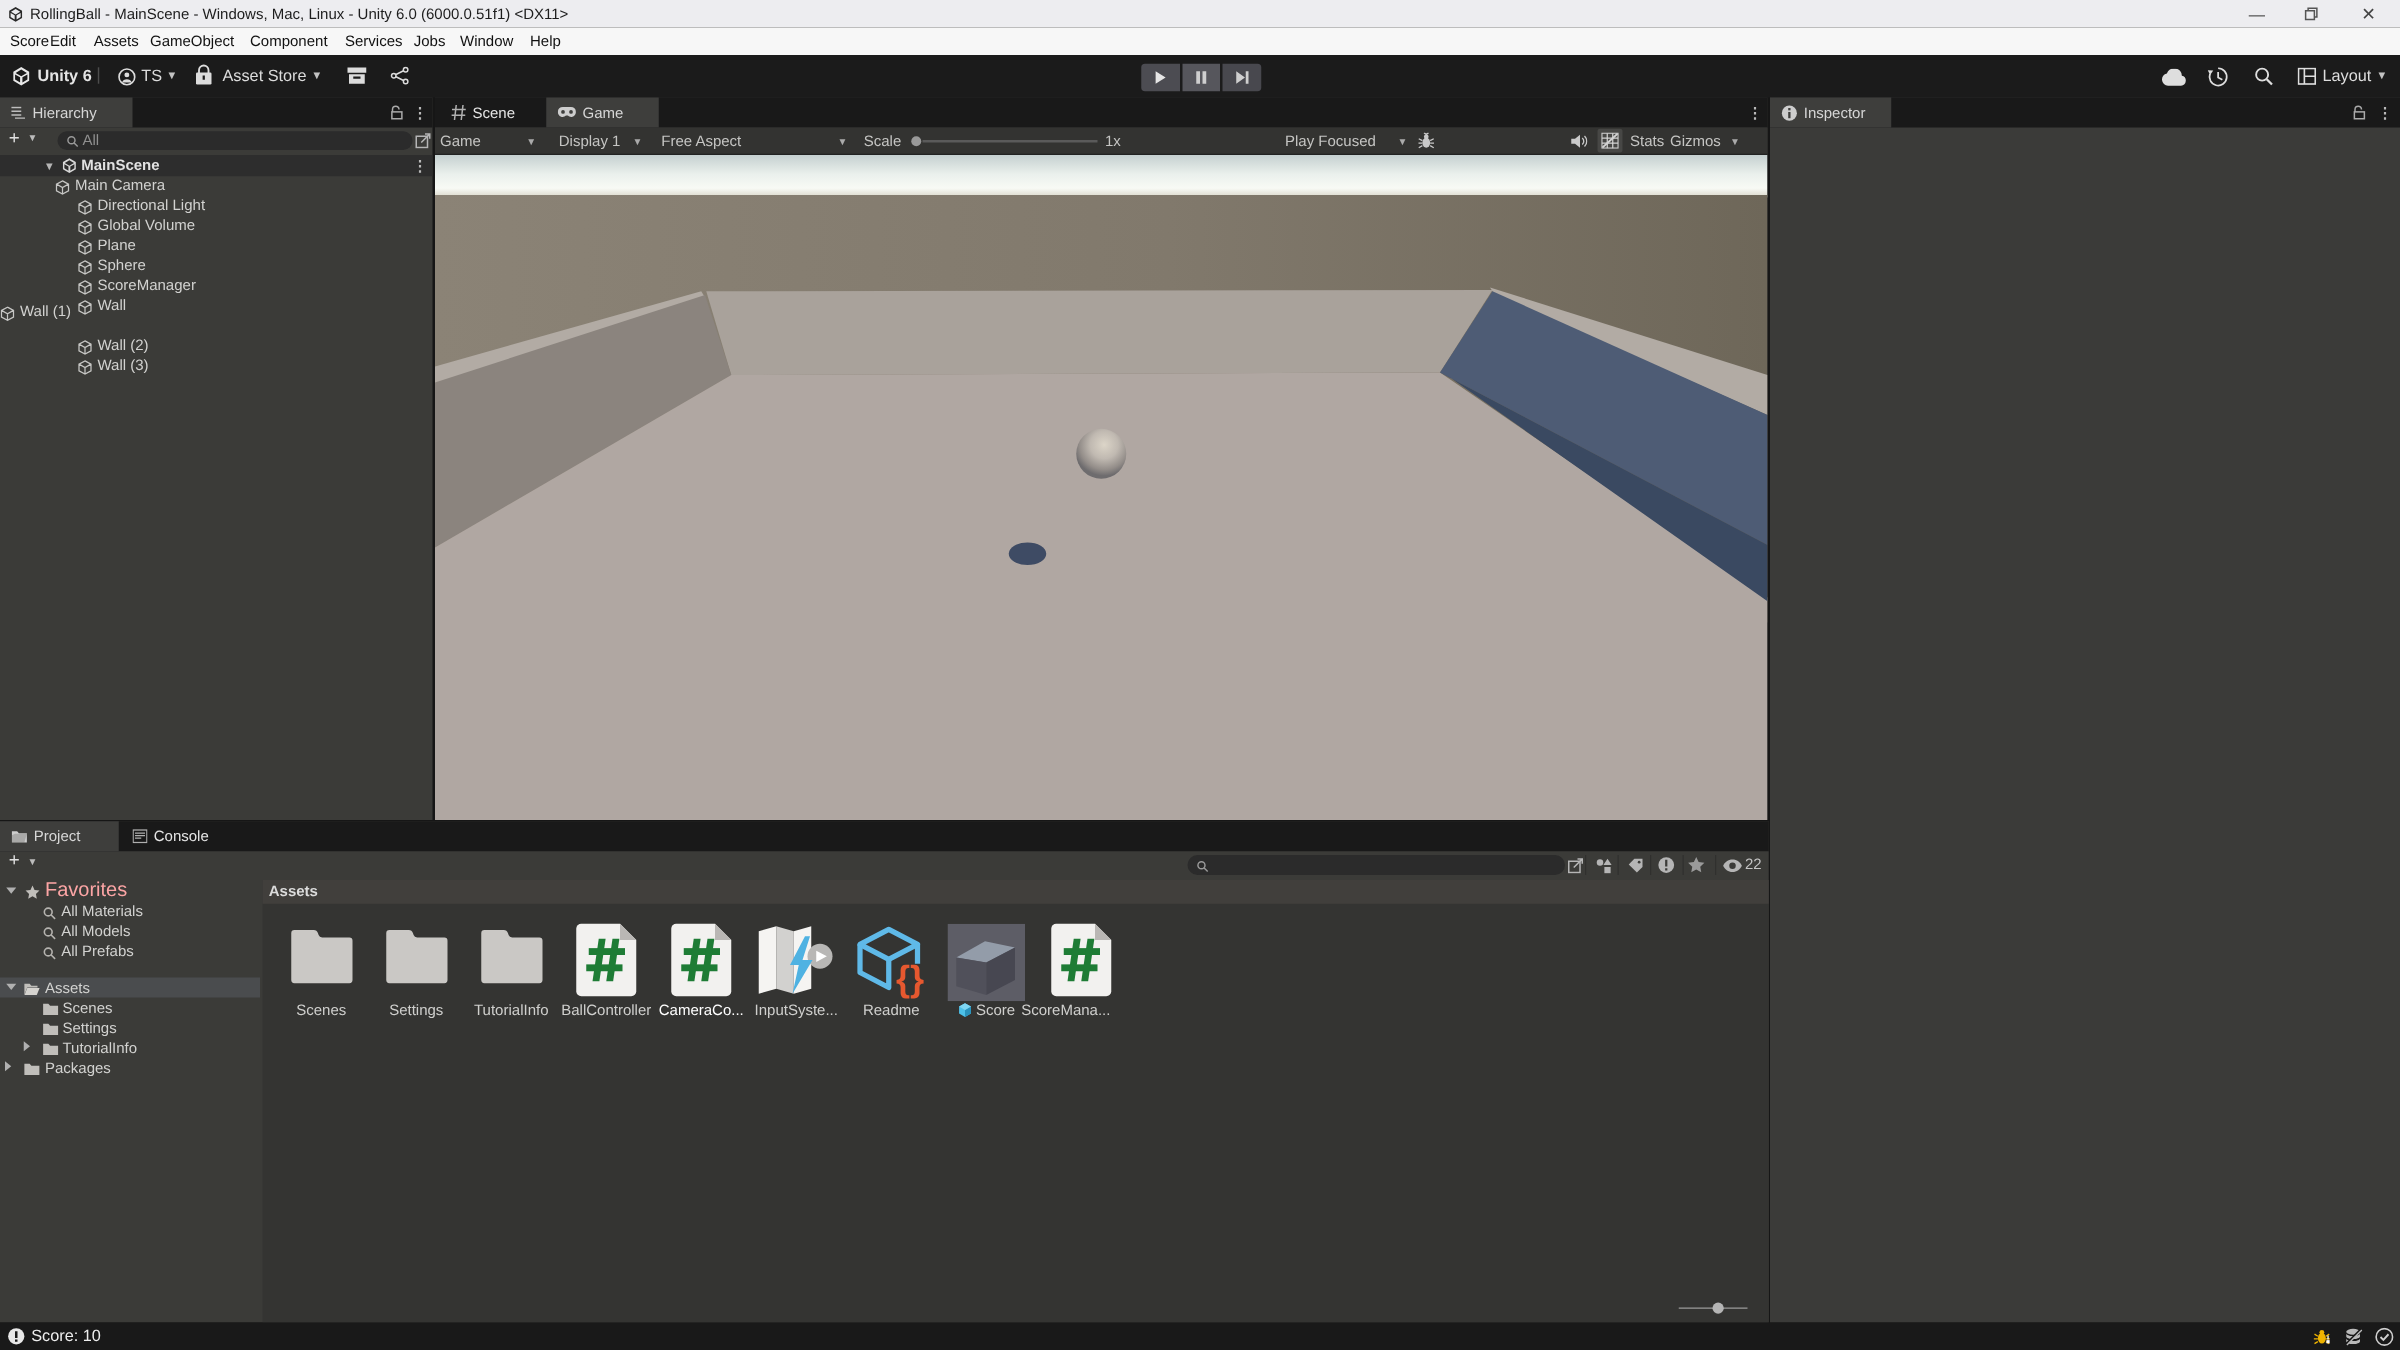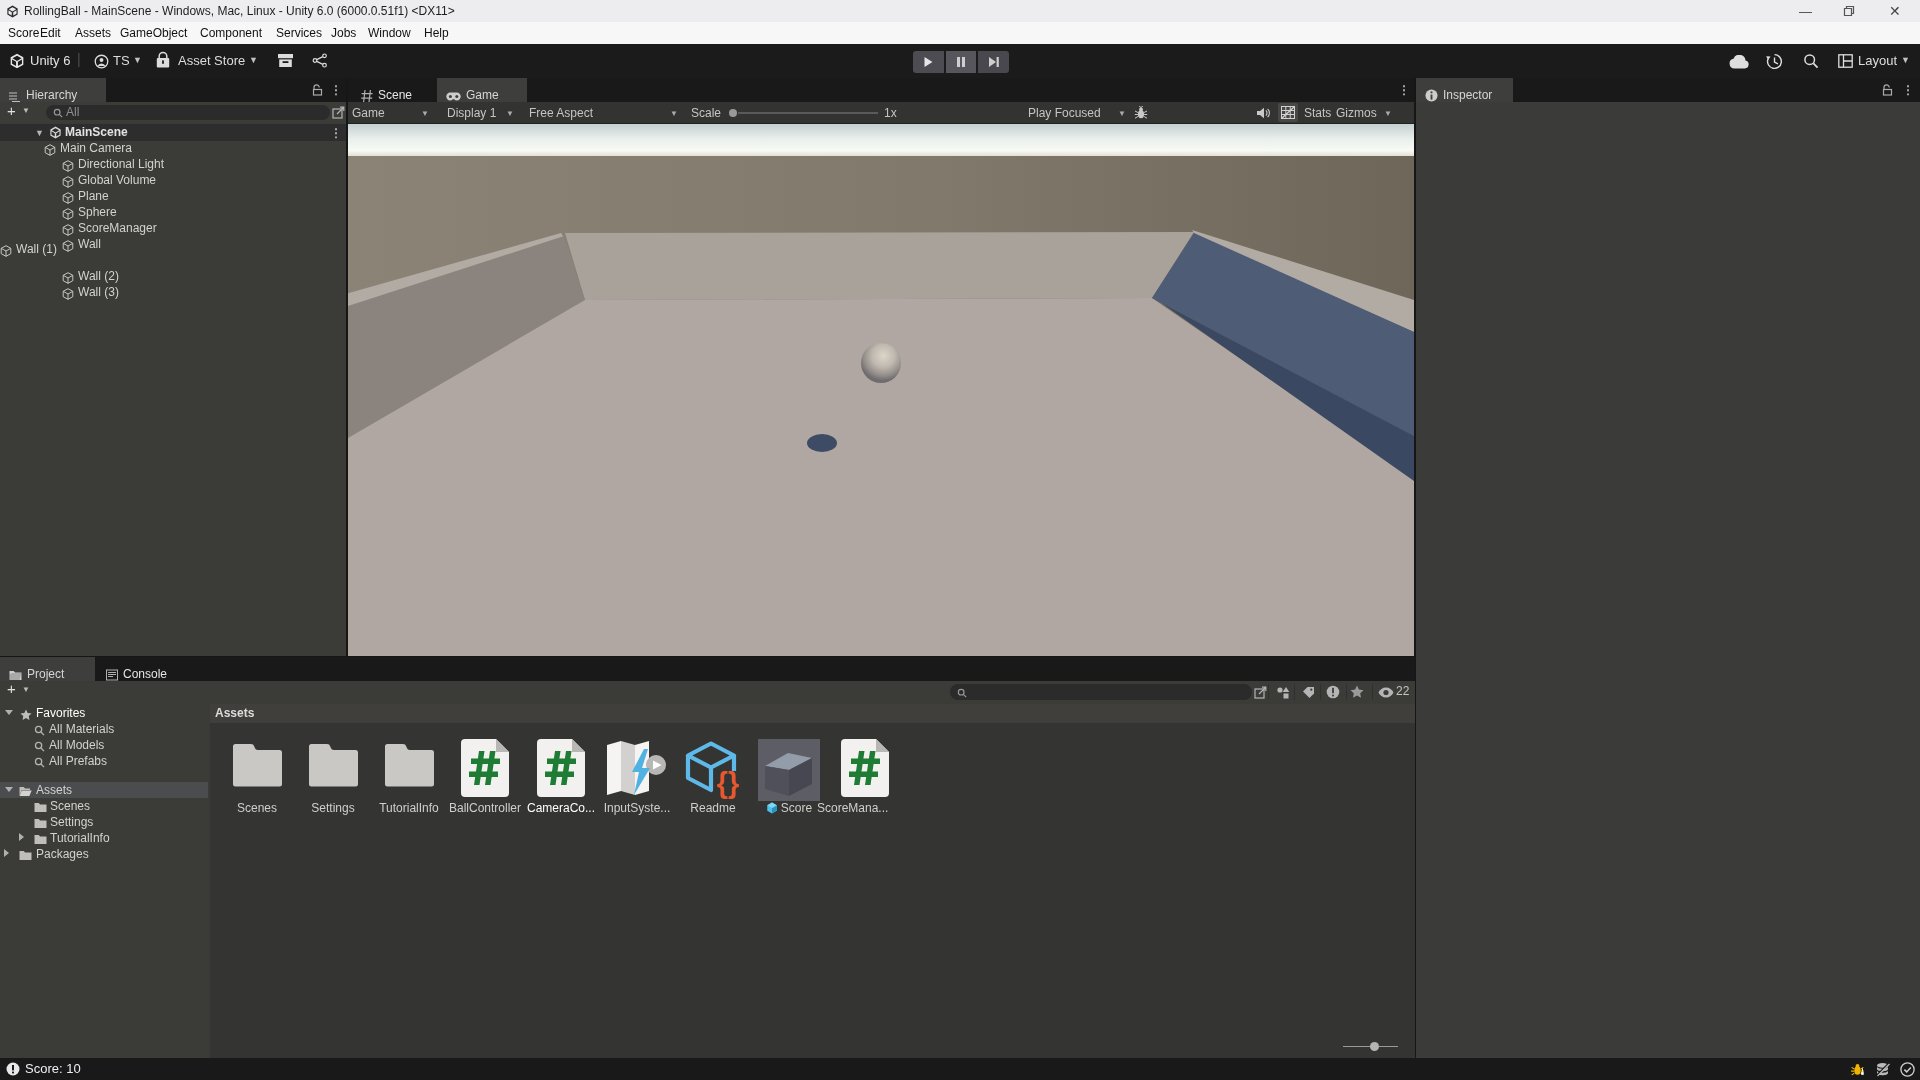--- a/index.html
+++ b/index.html
@@ -6,21 +6,21 @@
 .abs{position:absolute}
 #titlebar{position:absolute;left:0;top:0;width:1920px;height:22px;background:#ededf0;color:#1d1d1d;font-size:12px}
 #menubar{position:absolute;left:0;top:22px;width:1920px;height:22px;background:#f7f7f7;color:#111;font-size:12px}
 #toolbar{position:absolute;left:0;top:44px;width:1920px;height:34px;background:#1b1b1b;color:#e4e4e4}
 #hier{position:absolute;left:0;top:78px;width:346px;height:578px;background:#3b3b38}
 #gamecol{position:absolute;left:348px;top:78px;width:1066px;height:578px;background:#333331}
 #inspector{position:absolute;left:1416px;top:78px;width:504px;height:980px;background:#3b3b39}
 #project{position:absolute;left:0;top:657px;width:1415px;height:401px;background:#3b3b38}
 #statusbar{position:absolute;left:0;top:1058px;width:1920px;height:22px;background:#191919;color:#eee;font-size:13px}
 .tabbar{position:absolute;left:0;top:0;width:100%;height:24px;background:#191919}
-.tab{position:absolute;top:0;height:24px;background:#3e3e3c;color:#d6d6d6;font-size:12px;display:flex;align-items:flex-end;gap:5px;padding:0 9px}
+.tab{position:absolute;top:0;height:24px;background:#3e3e3c;color:#d6d6d6;font-size:12px;display:flex;align-items:center;gap:5px;padding:0 9px}
 .tab.inact{background:transparent;color:#e5e5e5}
 .icn{display:inline-block;vertical-align:middle}
 .kebab{color:#b9b9b9;font-size:12px;letter-spacing:0;font-weight:700}
 .treerow{position:absolute;left:0;width:100%;height:16px;color:#d2d2d0;font-size:12px;line-height:16px;white-space:nowrap}
 .menu-it{display:inline-block;vertical-align:top;line-height:22px}
 </style></head>
 <body>
 <div id="titlebar">
   <svg class="abs" style="left:6px;top:5px" width="13" height="13" viewBox="0 0 24 24">
       <path fill="#2a2a2a" d="M12 1 L21.5 6.5 V17.5 L12 23 L2.5 17.5 V6.5 Z M12 4 L5.2 8 L12 12 L18.8 8 Z M4.6 9.8 V16 L10.6 19.5 V13.3 Z M19.4 9.8 L13.4 13.3 V19.5 L19.4 16 Z"></path>
@@ -40,21 +40,21 @@
   <span class="menu-it abs" style="left:200px">Component</span>
   <span class="menu-it abs" style="left:276px">Services</span>
   <span class="menu-it abs" style="left:331px">Jobs</span>
   <span class="menu-it abs" style="left:368px">Window</span>
   <span class="menu-it abs" style="left:424px">Help</span>
 </div>
 <div id="toolbar">
   <svg class="abs" style="left:9px;top:9px" width="16" height="16" viewBox="0 0 24 24">
       <path fill="#e8e8e8" d="M12 1 L21.5 6.5 V17.5 L12 23 L2.5 17.5 V6.5 Z M12 4 L5.2 8 L12 12 L18.8 8 Z M4.6 9.8 V16 L10.6 19.5 V13.3 Z M19.4 9.8 L13.4 13.3 V19.5 L19.4 16 Z"></path>
     </svg>
-  <span class="abs" style="left:30px;top:9px;font-size:13px;font-weight:400">Unity 6</span>
+  <span class="abs" style="left:30px;top:9px;font-size:13px;font-weight:700">Unity 6</span>
   <span class="abs" style="left:77px;top:7px;color:#4d4d4d;font-size:14px">|</span>
   <svg class="abs" style="left:94px;top:10px" width="15" height="15" viewBox="0 0 16 16">
       <circle cx="8" cy="8" r="6.7" fill="none" stroke="#dcdcdc" stroke-width="1.4"></circle>
       <circle cx="8" cy="6.3" r="2.1" fill="#dcdcdc"></circle>
       <path d="M3.8 12.8 a4.6 4.6 0 0 1 8.4 0" fill="#dcdcdc"></path>
     </svg>
   <span class="abs" style="left:113px;top:9px;font-size:13px;color:#dcdcdc">TS</span>
   <span class="abs" style="left:133px;top:11px;color:#c2c2c2;font-size:9px">▼</span>
   <svg class="abs" style="left:155px;top:7px" width="16" height="18" viewBox="0 0 16 18">
       <path fill="none" stroke="#dcdcdc" stroke-width="1.5" d="M4.2 8 V5.2 a3.8 3.8 0 0 1 7.6 0 V8"></path>
@@ -328,21 +328,21 @@
       <span class="abs" style="left:1268px;top:3px;width:1px;height:16px;background:#30302e"></span>
       <span class="abs" style="left:1294px;top:3px;width:1px;height:16px;background:#30302e"></span>
       <span class="abs" style="left:1320px;top:3px;width:1px;height:16px;background:#30302e"></span>
       <span class="abs" style="left:1346px;top:3px;width:1px;height:16px;background:#30302e"></span>
       <span class="abs" style="left:1372px;top:3px;width:1px;height:16px;background:#30302e"></span>
  </div>
  <div class="abs" style="left:210px;top:47px;width:1205px;height:354px;background:#343432"></div>
  <div class="abs" style="left:210px;top:47px;width:1205px;height:19px;background:#413f3c">
       <span style="position:absolute;left:5px;top:2px;font-size:12px;font-weight:700;color:#dcdcdc">Assets</span>
     </div>
- <div class="abs" style="left:0;top:48px;width:208px;height:16px;font-size:12px;color:#ffffff;line-height:16px;white-space:nowrap">
+ <div class="abs" style="left:0;top:48px;width:208px;height:16px;font-size:16px;color:#fca5a5;line-height:16px;white-space:nowrap">
       <span class="abs" style="left:5px;top:0"><span style="display:inline-block;width:0;height:0;border-left:4px solid transparent;border-right:4px solid transparent;border-top:5px solid #b0b0b0;margin:0 0 2px 0"></span></span>
       <span class="abs" style="left:20px;top:0"><svg class="icn" style="margin-top:2px" width="12" height="12" viewBox="0 0 14 14">
           <path fill="#c0beba" d="M7 0.5 L8.9 4.6 L13.5 5.2 L10.2 8.3 L11 12.8 L7 10.6 L3 12.8 L3.8 8.3 L0.5 5.2 L5.1 4.6 Z"></path>
         </svg></span>
       <span class="abs" style="left:36px;top:0">Favorites</span>
     </div>
  <div class="abs" style="left:0;top:64px;width:208px;height:16px;font-size:12px;color:#d2d2d0;line-height:16px;white-space:nowrap">
       <span class="abs" style="left:34px;top:0"><svg class="icn" style="margin-top:2px" width="11" height="11" viewBox="0 0 12 12">
           <circle cx="5" cy="5" r="3.4" fill="none" stroke="#b5b3af" stroke-width="1.4"></circle>
           <path stroke="#b5b3af" stroke-width="1.4" d="M7.6 7.6 L11 11"></path>

